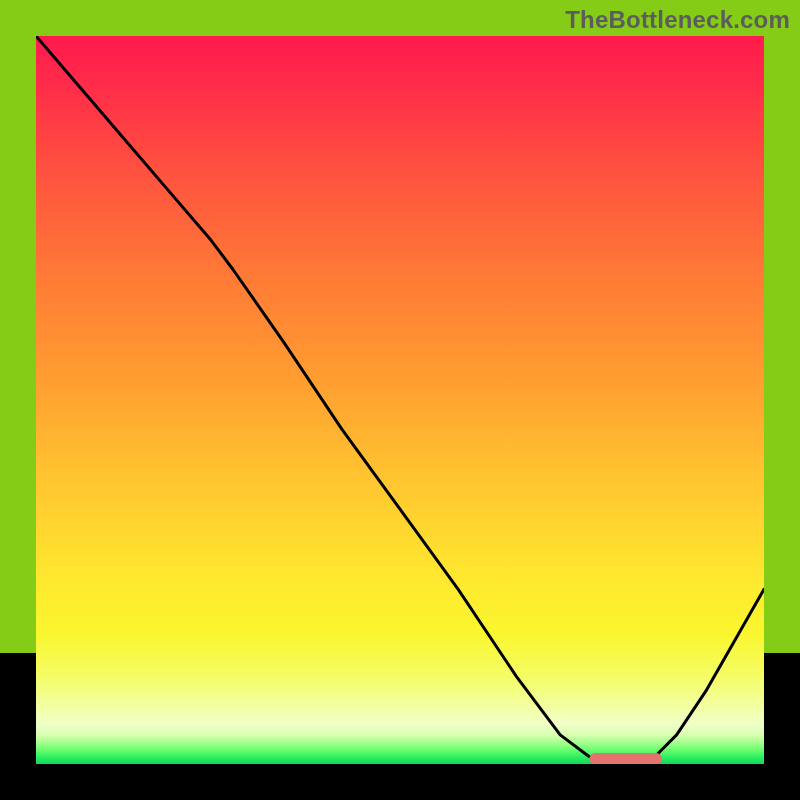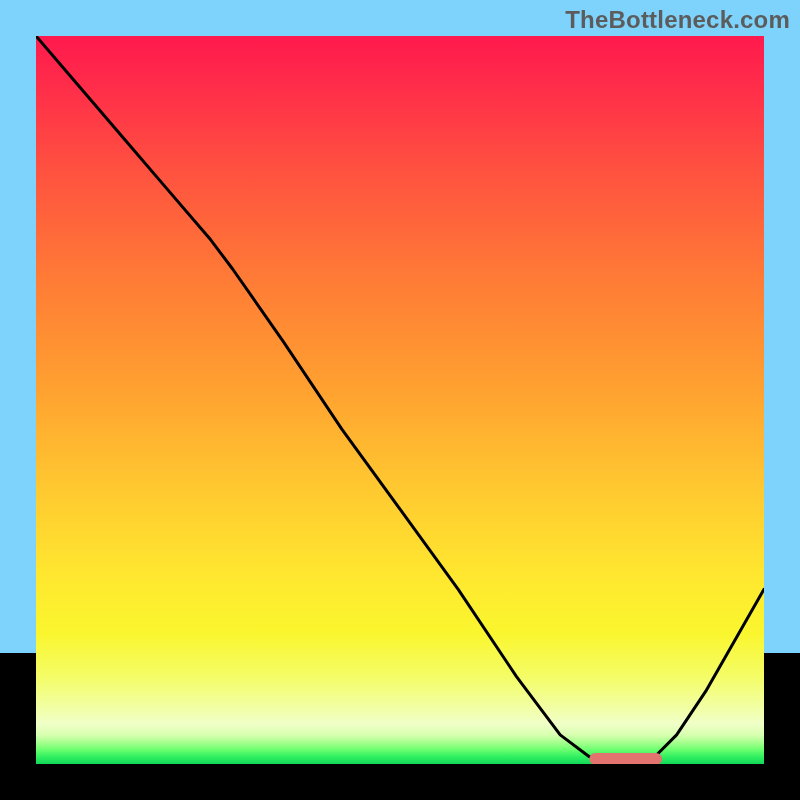--- a/index.html
+++ b/index.html
@@ -8,21 +8,21 @@
     width: 800px;
     height: 800px;
     background: #000;
     font-family: Arial, Helvetica, sans-serif;
     overflow: hidden;
   }
   .frame {
     position: relative;
     width: 800px;
     height: 653px;
-    background: #7dd3fc;
+    background: #84cc16;
   }
   .watermark {
     position: absolute;
     top: 6px;
     right: 10px;
     color: #5c5c5c;
     font-size: 24px;
     font-weight: 600;
     letter-spacing: 0.2px;
     user-select: none;

